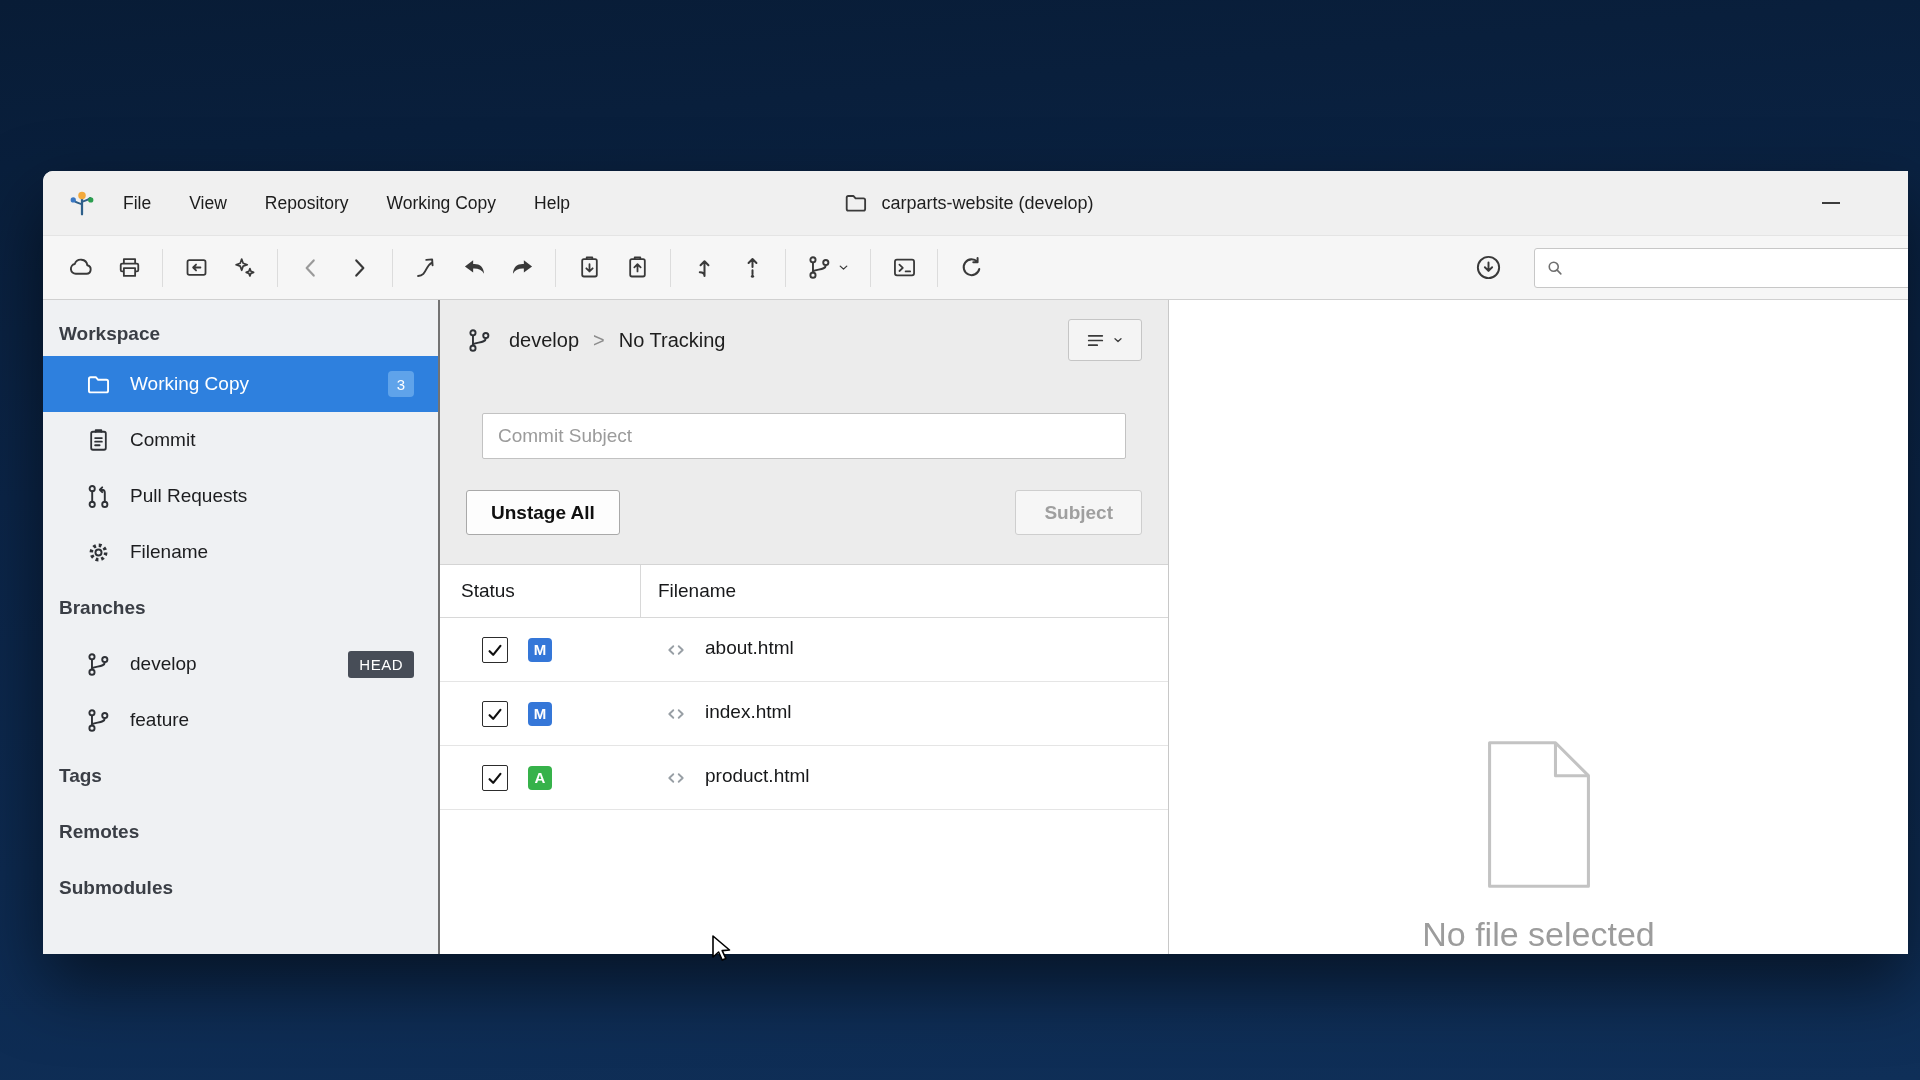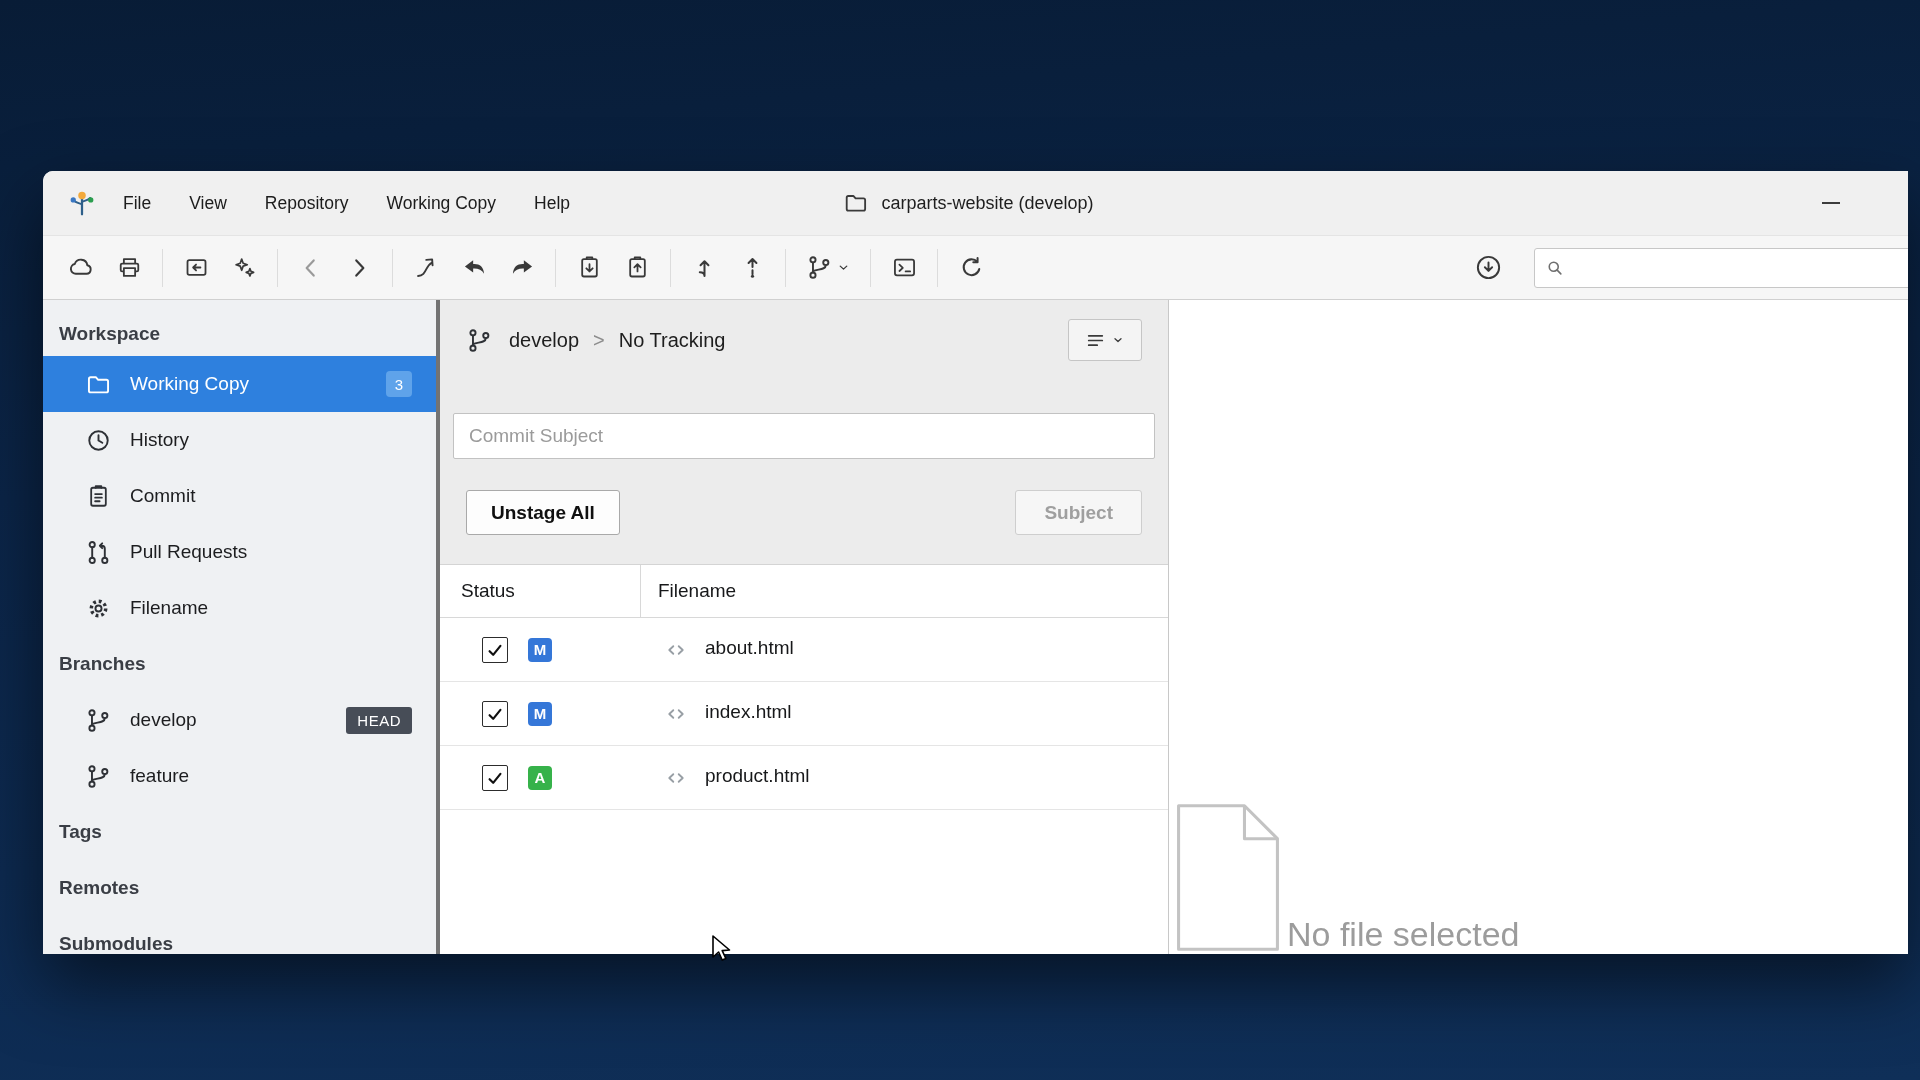--- a/index.html
+++ b/index.html
@@ -34,21 +34,21 @@
   .tool-right { margin-left:auto; display:flex; align-items:center; gap:22px; margin-right:-60px; }
   .searchbox { width:420px; height:40px; background:#fff; border:1px solid #c7c7c7;
     border-radius:3px; display:flex; align-items:center; padding:0 10px; gap:8px; }
   .searchbox input { border:none; outline:none; flex:1; font-size:17px;
     font-family:"Liberation Sans", sans-serif; color:#222; background:transparent; }
 
   
   .main { flex:1; display:flex; min-height:0; }
 
   
-  .sidebar { width:397px; flex:0 0 397px; background:#eff1f3; border-right:4px solid #737373;
+  .sidebar { width:397px; flex:0 0 397px; background:#eff1f3; border-right:2px solid #737373;
     padding-top:12px; overflow:hidden; }
   .section-header { height:44px; display:flex; align-items:center; padding-left:16px;
     font-size:19px; font-weight:700; color:#3a3e45; }
   .section-header.spaced { height:56px; }
   .side-item { height:56px; display:flex; align-items:center; padding-left:42px;
     gap:18px; font-size:19px; color:#1c1d1f; cursor:default; }
   .side-item .s-icon { width:27px; height:27px; color:#2e3136; display:flex; }
   .side-item.selected { color:#fff; }
   .side-item.selected .s-icon { color:#fff; }
   .count-badge { margin-left:auto; margin-right:24px; min-width:26px; height:26px; padding:0 6px;
@@ -59,21 +59,21 @@
   
   .commit-panel { width:729px; flex:0 0 729px; background:#fff; border-right:1px solid #c8c8c8;
     display:flex; flex-direction:column; min-height:0; }
   .panel-top { background:#ececec; border-bottom:1px solid #d4d4d4; }
   .breadcrumb { height:80px; display:flex; align-items:center; padding:0 26px; gap:12px; font-size:20px; }
   .bc-text { color:#1e1e1e; }
   .bc-sep { color:#8d8d8d; padding:0 2px; }
   .breadcrumb .b-icon { color:#2e3136; display:flex; margin-right:4px; }
   .menu-btn { margin-left:auto; width:74px; height:42px; background:#f4f4f4; border:1px solid #c5c5c5;
     border-radius:3px; display:flex; align-items:center; justify-content:center; gap:8px; color:#3a3a3a; }
-  .subject-wrap { margin:33px 13px 0; }
+  .subject-wrap { margin:33px 42px 0; }
   .subject-input { width:100%; height:46px; border:1px solid #c2c2c2; border-radius:2px;
     font-size:19px; padding:0 15px; color:#222; font-family:"Liberation Sans", sans-serif;
     background:#fff; outline:none; }
   .subject-input::placeholder { color:#9b9b9b; }
   .action-row { margin:31px 26px 29px; display:flex; justify-content:space-between; }
   .btn { height:45px; font-size:19px; border-radius:3px; font-family:"Liberation Sans", sans-serif; }
   .btn-unstage { padding:0 24px; background:#fdfdfd; border:1px solid #a9a9a9; color:#101010; font-weight:600; }
   .btn-commit { padding:0 28px; background:#f6f6f6; border:1px solid #cecece; color:#9f9f9f; font-weight:600; }
 
   .file-table { flex:1; background:#fff; min-height:0; }
@@ -84,21 +84,21 @@
   .frow { display:flex; height:64px; border-bottom:1px solid #e5e5e5; align-items:center; }
   .cell-status { width:201px; flex:0 0 201px; padding-left:42px; display:flex; align-items:center; gap:20px; }
   .checkbox { width:26px; height:26px; background:#fff; border:1.6px solid #2c2c2c; border-radius:2px;
     display:flex; align-items:center; justify-content:center; }
   .status-badge { width:24px; height:24px; border-radius:4px; color:#fff; font-size:15px; font-weight:700;
     display:flex; align-items:center; justify-content:center; }
   .cell-file { display:flex; align-items:flex-start; gap:16px; padding-left:22px; font-size:19px; color:#17181a; }
   .code-icon { color:#989fa5; display:flex; }
 
   
-  .preview { flex:1; background:#fff; display:flex; flex-direction:row; align-items:flex-end;
+  .preview { flex:1; background:#fff; display:flex; flex-direction:column; align-items:center;
     padding-top:438px; min-width:0; }
   .doc-icon { color:#c3c3c3; }
   .empty-text { margin-top:24px; font-size:34px; color:#9c9c9c; }
 
   
   .cursor { position:absolute; left:710px; top:934px; z-index:50; pointer-events:none; }
 
   svg { display:block; }
 </style>
 </head>
@@ -256,29 +256,20 @@
       <div class="side-item selected" style="background-color: rgb(46, 128, 222);">
         <span class="s-icon">
           <svg viewBox="0 0 24 24" fill="none" stroke="currentColor" stroke-width="1.7" stroke-linejoin="round">
               <path d="M3.5 7a1.5 1.5 0 0 1 1.5-1.5h4.6l2.1 2.3h7.3A1.5 1.5 0 0 1 20.5 9.3v8.2a1.5 1.5 0 0 1-1.5 1.5H5a1.5 1.5 0 0 1-1.5-1.5z"></path>
             </svg>
         </span>
         <span>Working Copy</span>
         <span class="count-badge" style="background-color: rgb(95, 163, 234);">3</span>
       </div>
 
-      <div class="side-item">
-        <span class="s-icon">
-          <svg viewBox="0 0 24 24" fill="none" stroke="currentColor" stroke-width="1.7" stroke-linecap="round">
-              <circle cx="12" cy="12" r="8.2"></circle>
-              <path d="M12 7.3V12l3.4 2"></path>
-            </svg>
-        </span>
-        <span>History</span>
-      </div>
 
       <div class="side-item">
         <span class="s-icon">
           <svg viewBox="0 0 24 24" fill="none" stroke="currentColor" stroke-width="1.6" stroke-linecap="round" stroke-linejoin="round">
               <rect x="5.5" y="4.2" width="13" height="16" rx="1.5"></rect>
               <path d="M9.5 4.2V2.8h5v1.4M9 9.8h6M9 13h6M9 16.2h4"></path>
             </svg>
         </span>
         <span>Commit</span>
       </div>

